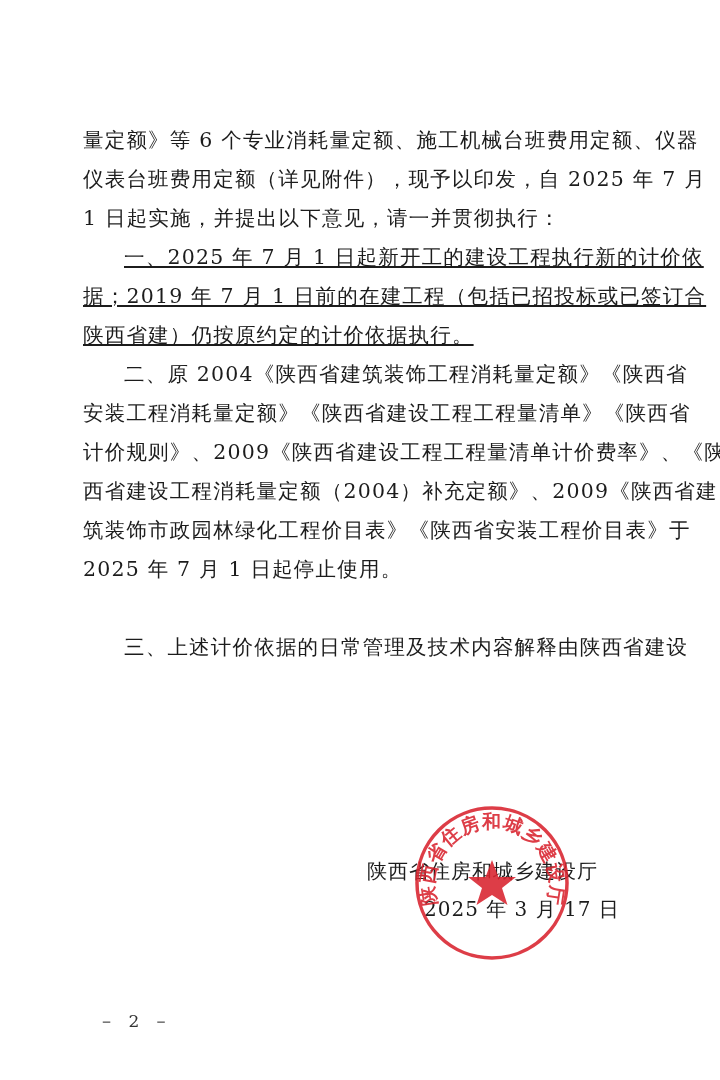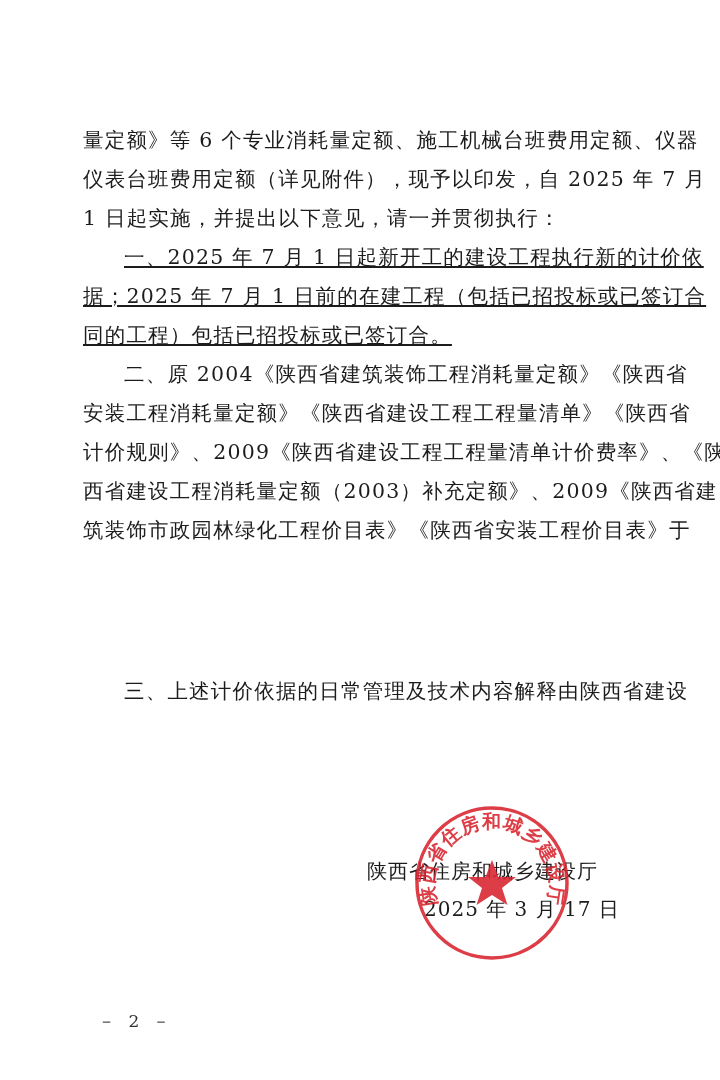--- a/index.html
+++ b/index.html
@@ -29,33 +29,34 @@
 <div class="page">
 
   <div class="para" style="top:121px;">
     <span class="line">量定额》等 6 个专业消耗量定额、施工机械台班费用定额、仪器</span>
     <span class="line">仪表台班费用定额（详见附件），现予以印发，自 2025 年 7 月</span>
     <span class="line">1 日起实施，并提出以下意见，请一并贯彻执行：</span>
   </div>
 
   <div class="para" style="top:238px;text-decoration:underline;">
     <span class="line indent">一、2025 年 7 月 1 日起新开工的建设工程执行新的计价依</span>
-    <span class="line">据；2025 年 7 月 1 日前的在建工程（包括已招投标或已签订合</span>
-    <span class="line">同的工程）包括已招投标或已签订合。</span>
+    <span class="line">据；2019 年 7 月 1 日前的在建工程（包括已招投标或已签订合</span>
+    <span class="line">陕西省建）仍按原约定的计价依据执行。</span>
   </div>
 
   <div class="para" style="top:355px;">
     <span class="line indent">二、原 2004《陕西省建筑装饰工程消耗量定额》《陕西省</span>
     <span class="line">安装工程消耗量定额》《陕西省建设工程工程量清单》《陕西省</span>
     <span class="line">计价规则》、2009《陕西省建设工程工程量清单计价费率》、《陕</span>
-    <span class="line">西省建设工程消耗量定额（2003）补充定额》、2009《陕西省建</span>
+    <span class="line">西省建设工程消耗量定额（2004）补充定额》、2009《陕西省建</span>
     <span class="line">筑装饰市政园林绿化工程价目表》《陕西省安装工程价目表》于</span>
+    <span class="line">2025 年 7 月 1 日起停止使用。</span>
   </div>
 
-  <div class="para" style="top:628px;margin-top:44px;">
+  <div class="para" style="top:628px;">
     <span class="line indent">三、上述计价依据的日常管理及技术内容解释由陕西省建设</span>
   </div>
 
 
   <div class="sig" style="left:367px; top:858px;">陕西省住房和城乡建设厅</div>
   <div class="sig" style="left:424px; top:896px;">2025 年 3 月 17 日</div>
 
   <svg class="stamp" viewBox="0 0 160 160">
     <defs>
       <path id="ringPath" d="M 30 112 A 58 58 0 1 1 130 112"></path>

